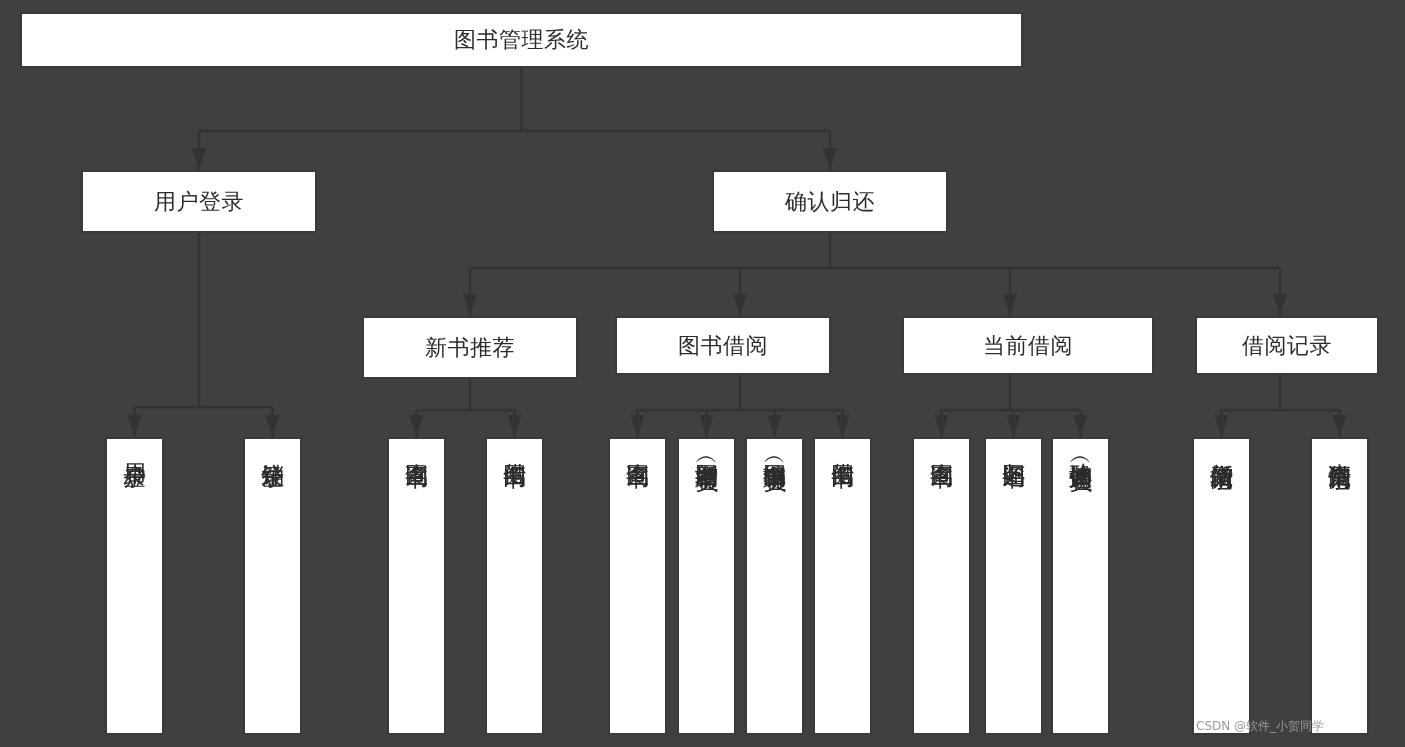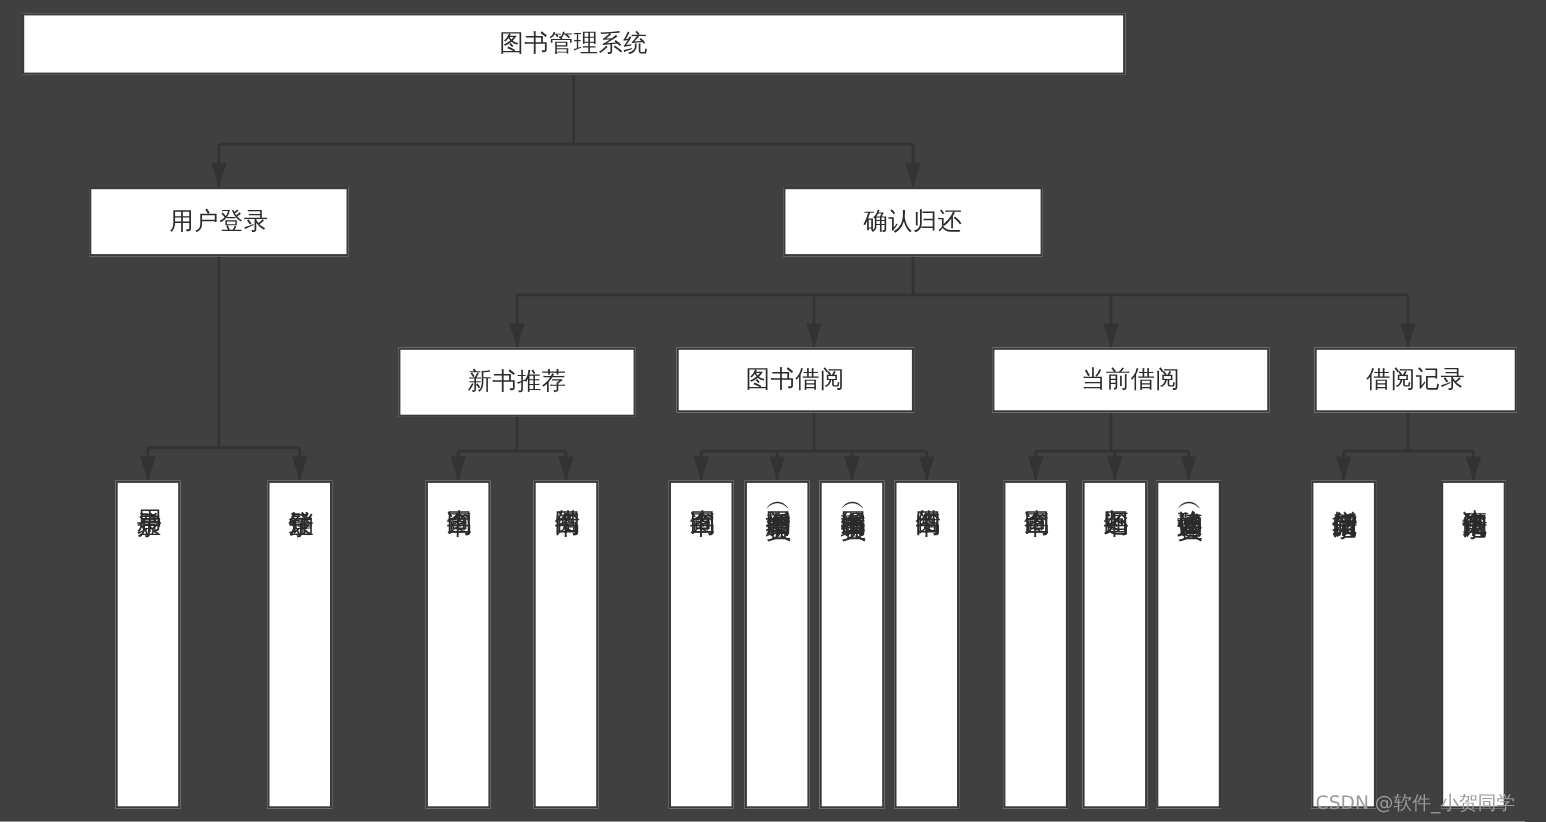--- a/index.html
+++ b/index.html
@@ -54,21 +54,21 @@
   }
   .node.vertical .node-label {
     writing-mode: vertical-rl;
     text-orientation: upright;
     font-size: 23px;
     line-height: 1.02;
     letter-spacing: 1px;
   }
   .watermark {
     position: absolute;
-    font-size: 17px;
+    font-size: 12px;
     color: #9a9a9a;
     white-space: nowrap;
     z-index: 3;
   }
 </style>
 </head>
 <body>
 
 <div id="diagram-root">
 

